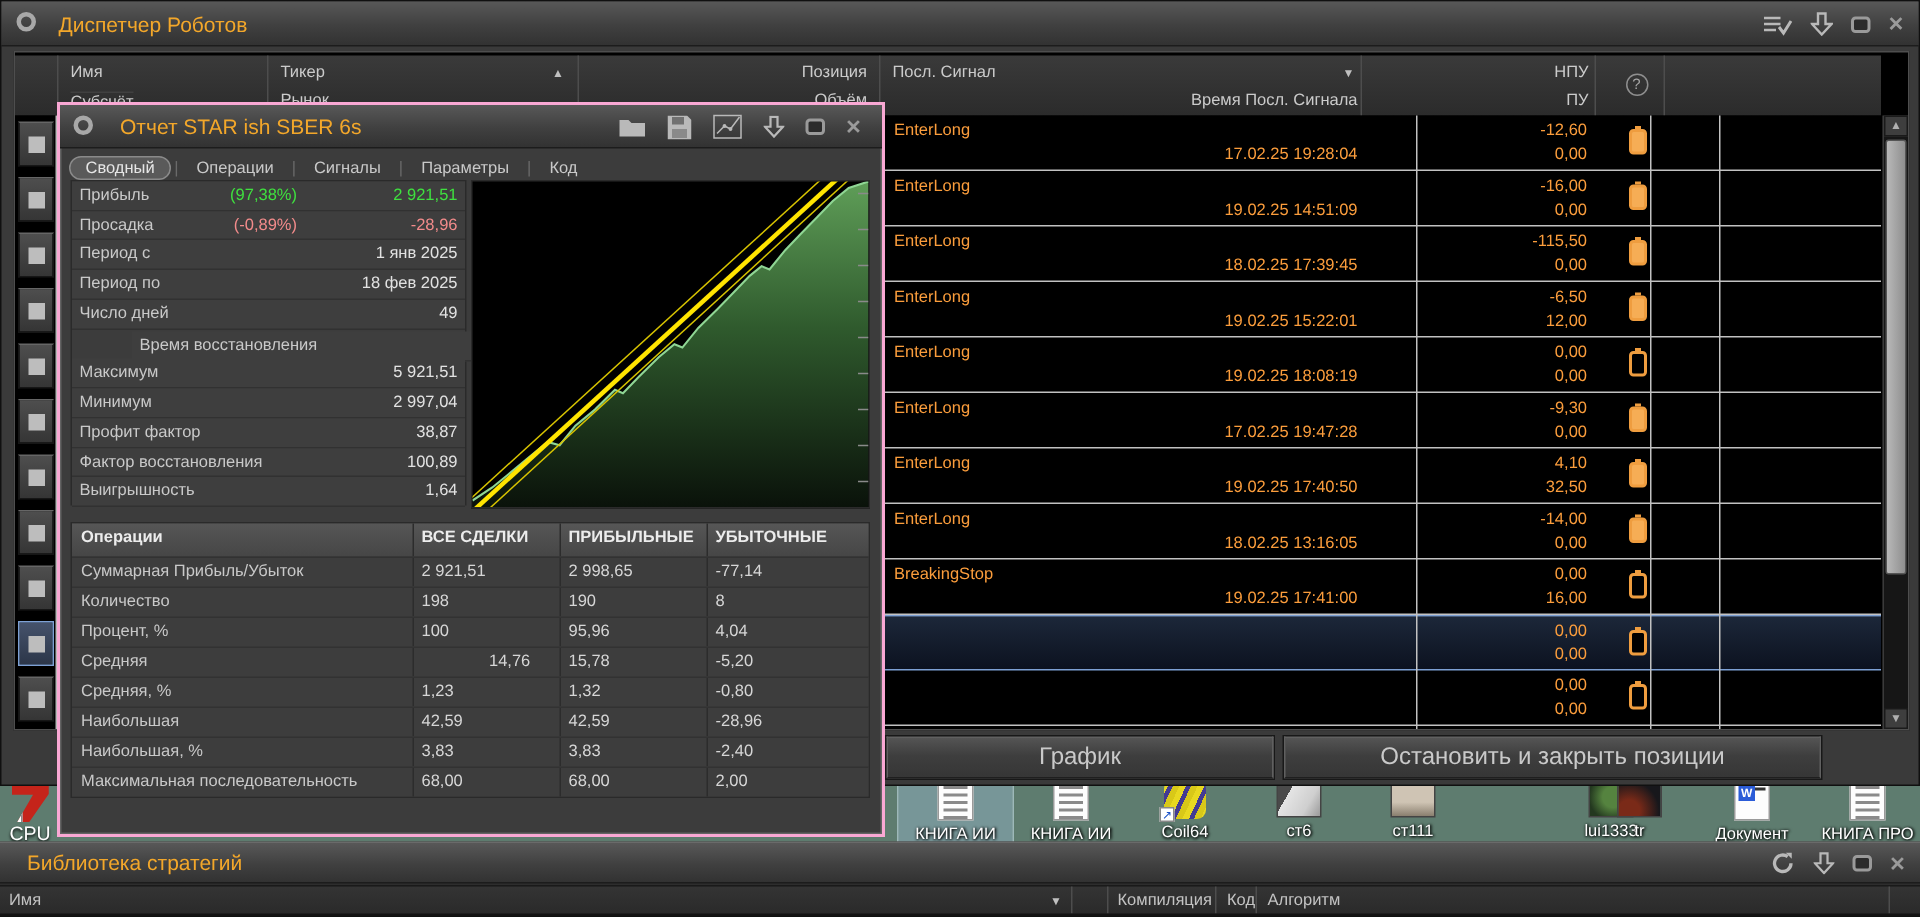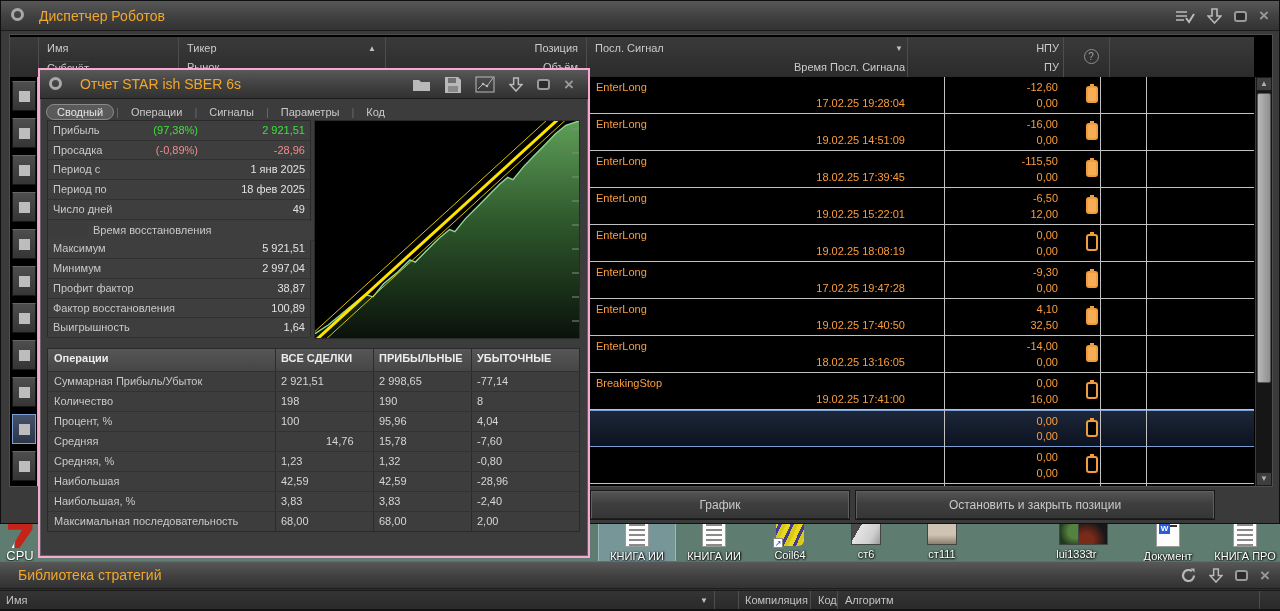--- a/index.html
+++ b/index.html
@@ -28,21 +28,21 @@
 
   
   .titlebar { position:absolute; left:0; top:0; right:0; background:linear-gradient(#585858,#404040 55%,#323232); border-bottom:1px solid #1c1c1c; }
   .ring { position:absolute; width:13px; height:13px; border:3px solid #a8a8a8; border-radius:50%; }
   .wtitle { position:absolute; font-size:14px; color:#f3a72a; white-space:nowrap; }
   .wicons { position:absolute; display:flex; align-items:center; gap:12px; }
   .wicons svg { display:block; }
   .minbox { width:13px; height:11px; background:#2b2b2b; border:2px solid #9a9a9a; border-radius:3px; }
   .closex { font-size:17px; font-weight:bold; color:#9a9a9a; line-height:14px; }
   .btn { position:absolute; background:linear-gradient(#545454,#3e3e3e 45%,#363636); border:1px solid #606060;
-    border-bottom-color:#1f1f1f; box-shadow:0 0 0 1px #181818; color:#c9c9c9; font-size:12px; text-align:center; }
+    border-bottom-color:#1f1f1f; box-shadow:0 0 0 1px #181818; color:#c9c9c9; font-size:16px; text-align:center; }
 
   
   #main-win { position:absolute; left:0; top:0; width:1280px; height:524px; background:#3a3a3a; border:1px solid #101010; z-index:10; }
   #main-win .titlebar { height:30px; }
   #mtable { position:absolute; left:8px; top:33px; width:1264px; height:453px; background:#000; border:1px solid #4e4e4e; }
   #mhead { position:absolute; left:0; top:2px; width:1244px; height:40px; background:linear-gradient(#3a3a3a,#2b2b2b); color:#cbcbcb; font-size:11px; }
   #mhead .c { position:absolute; white-space:nowrap; }
   #mhead .vd { position:absolute; top:0; bottom:0; width:1px; background:#4d4d4d; }
   #mhead .hr2 { border-top:1px solid #404040; }
   .sorticon { font-size:8px; color:#c0c0c0; }
@@ -481,21 +481,21 @@
           <div class="opc" style="left: 331px;">95,96</div>
           <div class="opc" style="left: 429px;">4,04</div>
           <div class="opv" style="left: 227px;"></div>
           <div class="opv" style="left: 325px;"></div>
           <div class="opv" style="left: 423px;"></div>
         </div>
         <div class="opr">
           <div class="opc l0" style="left: 6px;">Средняя</div>
           <div class="opc" style="left: 237px; margin-left: 41px;">14,76</div>
           <div class="opc" style="left: 331px;">15,78</div>
-          <div class="opc" style="left: 429px;">-7,60</div>
+          <div class="opc" style="left: 429px;">-5,20</div>
           <div class="opv" style="left: 227px;"></div>
           <div class="opv" style="left: 325px;"></div>
           <div class="opv" style="left: 423px;"></div>
         </div>
         <div class="opr">
           <div class="opc l0" style="left: 6px;">Средняя, %</div>
           <div class="opc" style="left: 233px;">1,23</div>
           <div class="opc" style="left: 331px;">1,32</div>
           <div class="opc" style="left: 429px;">-0,80</div>
           <div class="opv" style="left: 227px;"></div>

